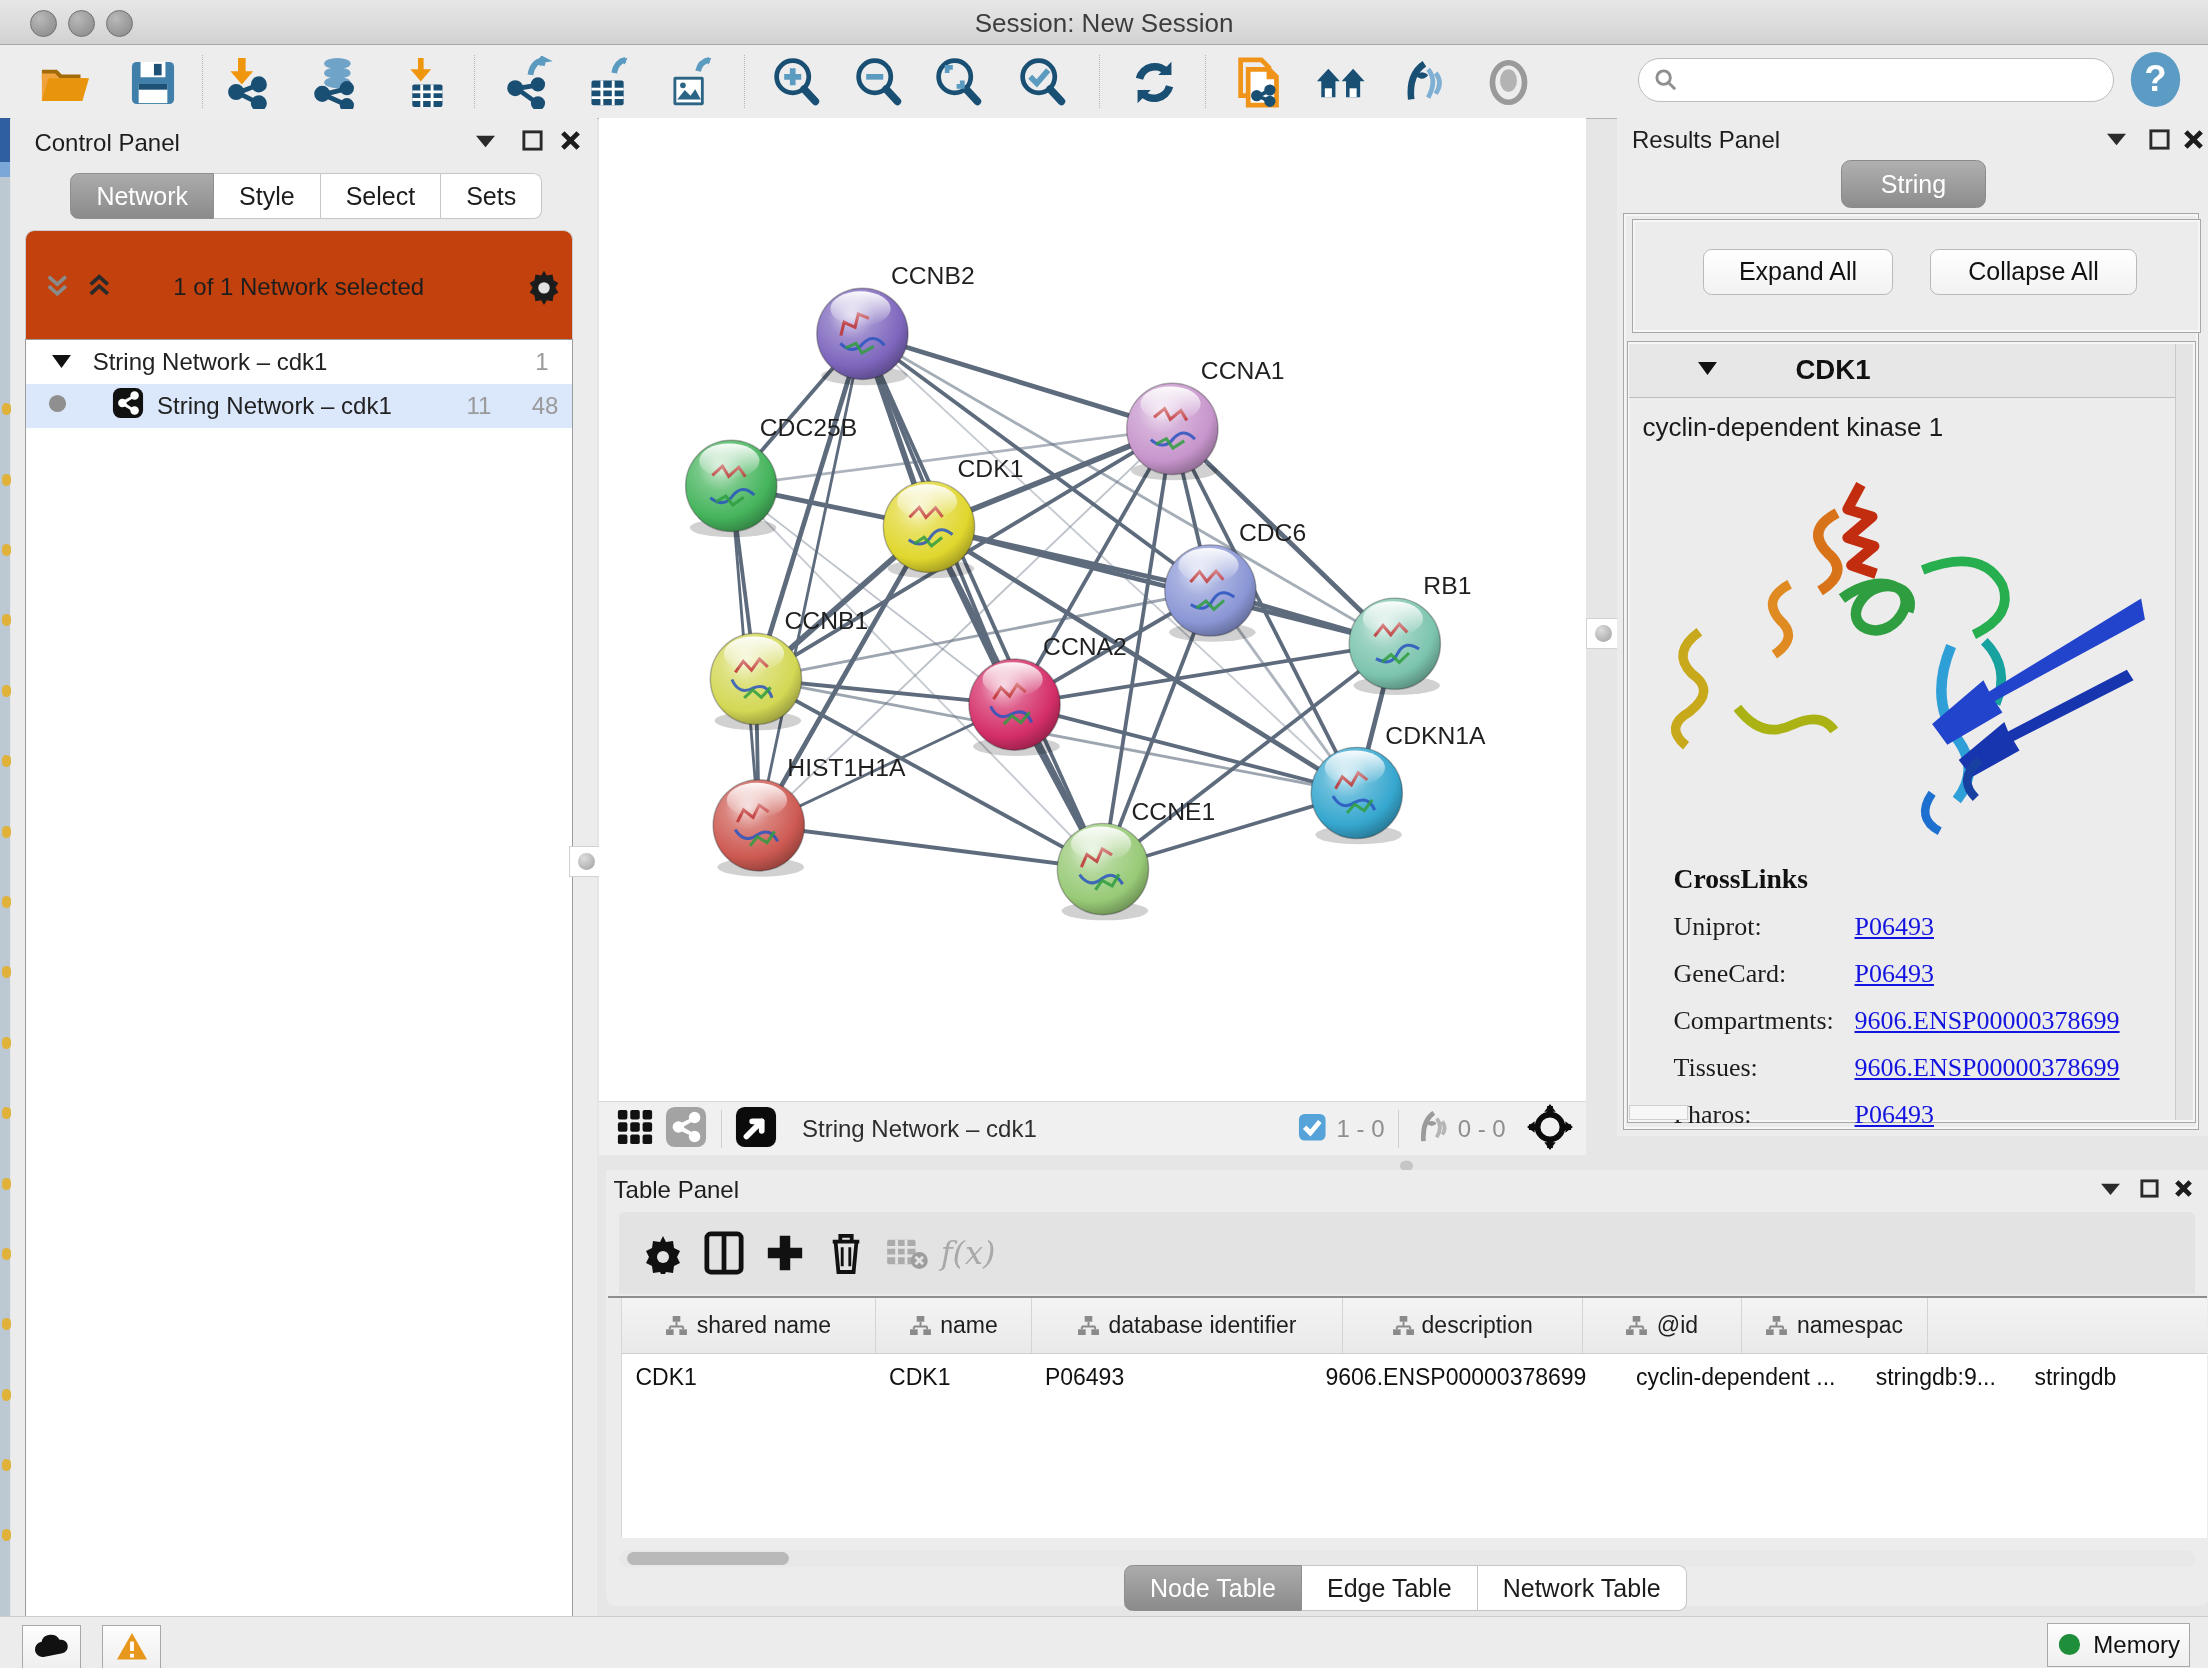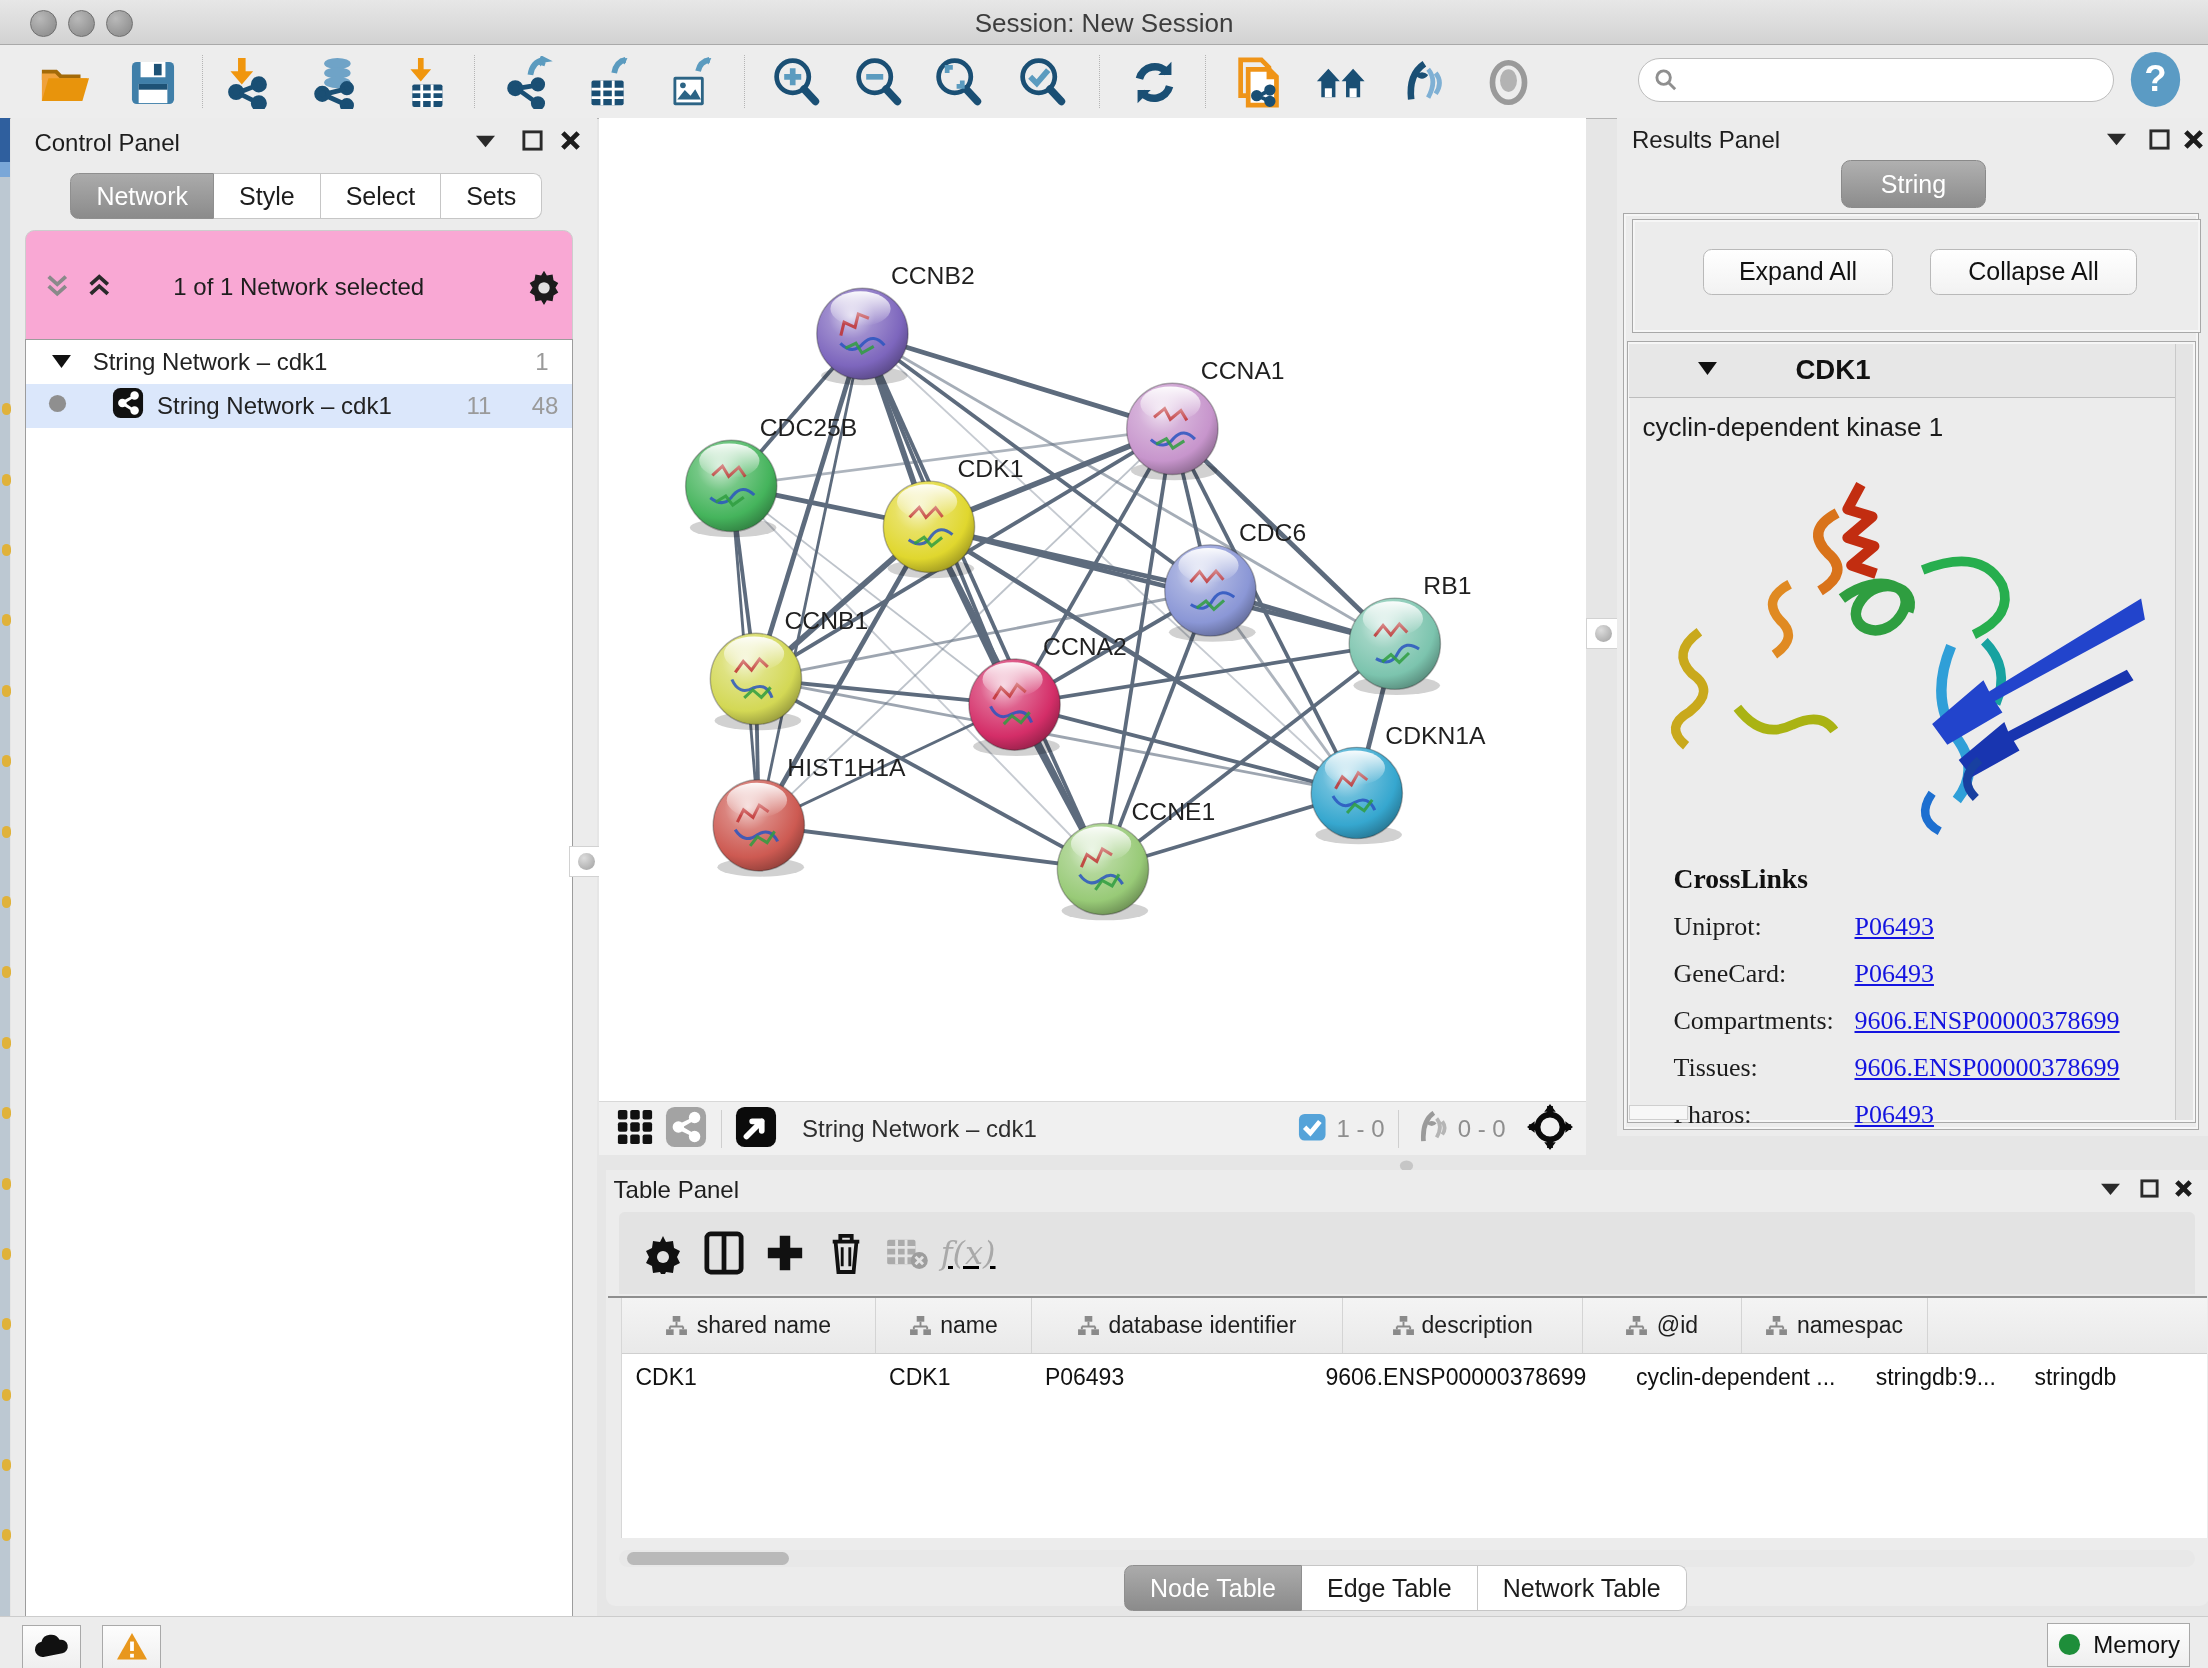--- a/index.html
+++ b/index.html
@@ -46,21 +46,21 @@
   .btn{background:linear-gradient(#ffffff,#f2f2f2);border:1px solid #b9b9b9;border-radius:8.6px;
      font-size:25px;color:#111;padding:7.6px 28.5px;cursor:pointer;font-family:"Liberation Sans",sans-serif;}
   #crosslinks{font-family:"Liberation Serif",serif;}
   #crosslinks .xl-head{font-size:27.6px;font-weight:bold;color:#111;}
   .xl-row{display:flex;font-size:26px;margin-top:17px;}
   .xl-label{width:181px;color:#1c1c1c;}
   .xl-value a{color:#1414e0;text-decoration:underline;}
   
   #table-panel{left:606px;top:1170px;width:1603px;height:436px;background:#ececec;border-radius:0 0 9.5px 9.5px;}
   #tp-toolbar{position:absolute;left:13.3px;top:42px;width:1576px;height:82px;background:#e3e3e3;
-      display:flex;align-items:center;border-radius:5.7px 5.7px 0 0;text-decoration:underline;}
+      display:flex;align-items:center;border-radius:5.7px 5.7px 0 0;}
   .tpi{width:61px;height:57px;display:flex;align-items:center;justify-content:center;cursor:pointer;}
   #tp-table{position:absolute;left:1.9px;top:126px;width:1599px;height:240px;background:#fff;
       border-top:2.9px solid #8e8e8e;overflow:hidden;}
   .th-row{display:flex;background:linear-gradient(#f4f4f4,#e9e9e9);border-bottom:1px solid #cfcfcf;height:55px;}
   .th{display:flex;align-items:center;justify-content:center;gap:9.5px;font-size:23px;color:#1e1e1e;
       border-right:1px solid #d4d4d4;box-sizing:border-box;overflow:hidden;white-space:nowrap;}
   .td-row{display:flex;height:46px;}
   .td{font-size:23px;color:#111;display:flex;align-items:center;padding-left:13.3px;box-sizing:border-box;
       overflow:hidden;white-space:nowrap;}
   #hscroll{position:absolute;left:13.3px;top:380px;width:1576px;height:17px;background:#e8e8e8;border-radius:8.6px;}
@@ -302,21 +302,21 @@
           <path d="M4 4 L20 20 M20 4 L4 20" stroke="#1c1c1c" stroke-width="5"></path>
         </svg></div>
 
     <div class="abs seg" style="left:59px;top:55px" id="cp-tabs">
         <div class="tab active">Network</div>
         <div class="tab">Style</div>
         <div class="tab">Select</div>
         <div class="tab">Sets</div>
       </div>
 
-    <div class="abs" style="left:13.3px;top:112px;width:546px;height:108px;background:#f9a8d4;border:1px solid #cdcdcd;border-radius:9.5px 9.5px 0 0">
+    <div class="abs" style="left:13.3px;top:112px;width:546px;height:108px;background:#c2410c;border:1px solid #cdcdcd;border-radius:9.5px 9.5px 0 0">
       <div class="abs" style="left:17px;top:40px"><svg width="28.5" height="28.5" viewBox="0 0 30 30">
             <path d="M6 6 l9 8 9 -8 M6 16 l9 8 9 -8" stroke="#8a8a8a" stroke-width="4" fill="none"></path>
           </svg></div>
       <div class="abs" style="left:59px;top:40px"><svg width="28.5" height="28.5" viewBox="0 0 30 30">
             <path d="M6 24 l9 -8 9 8 M6 14 l9 -8 9 8" stroke="#2a2a2a" stroke-width="4" fill="none"></path>
           </svg></div>
       <div class="abs" style="left:0;top:42px;width:546px;text-align:center;font-size:24px;color:#1e1e1e">1 of 1 Network selected</div>
       <div class="abs" style="left:498px;top:34px">
         <svg width="40" height="40" viewBox="0 0 42 42">
             <path d="M21 6 l3 5 6 -1 1 6 5 3 -3 5 3 5 -5 3 -1 6 -6 -1 -3 5 -3 -5 -6 1 -1 -6 -5 -3 3 -5 -3 -5 5 -3 1 -6 6 1z" fill="#1c1c1c"></path>

